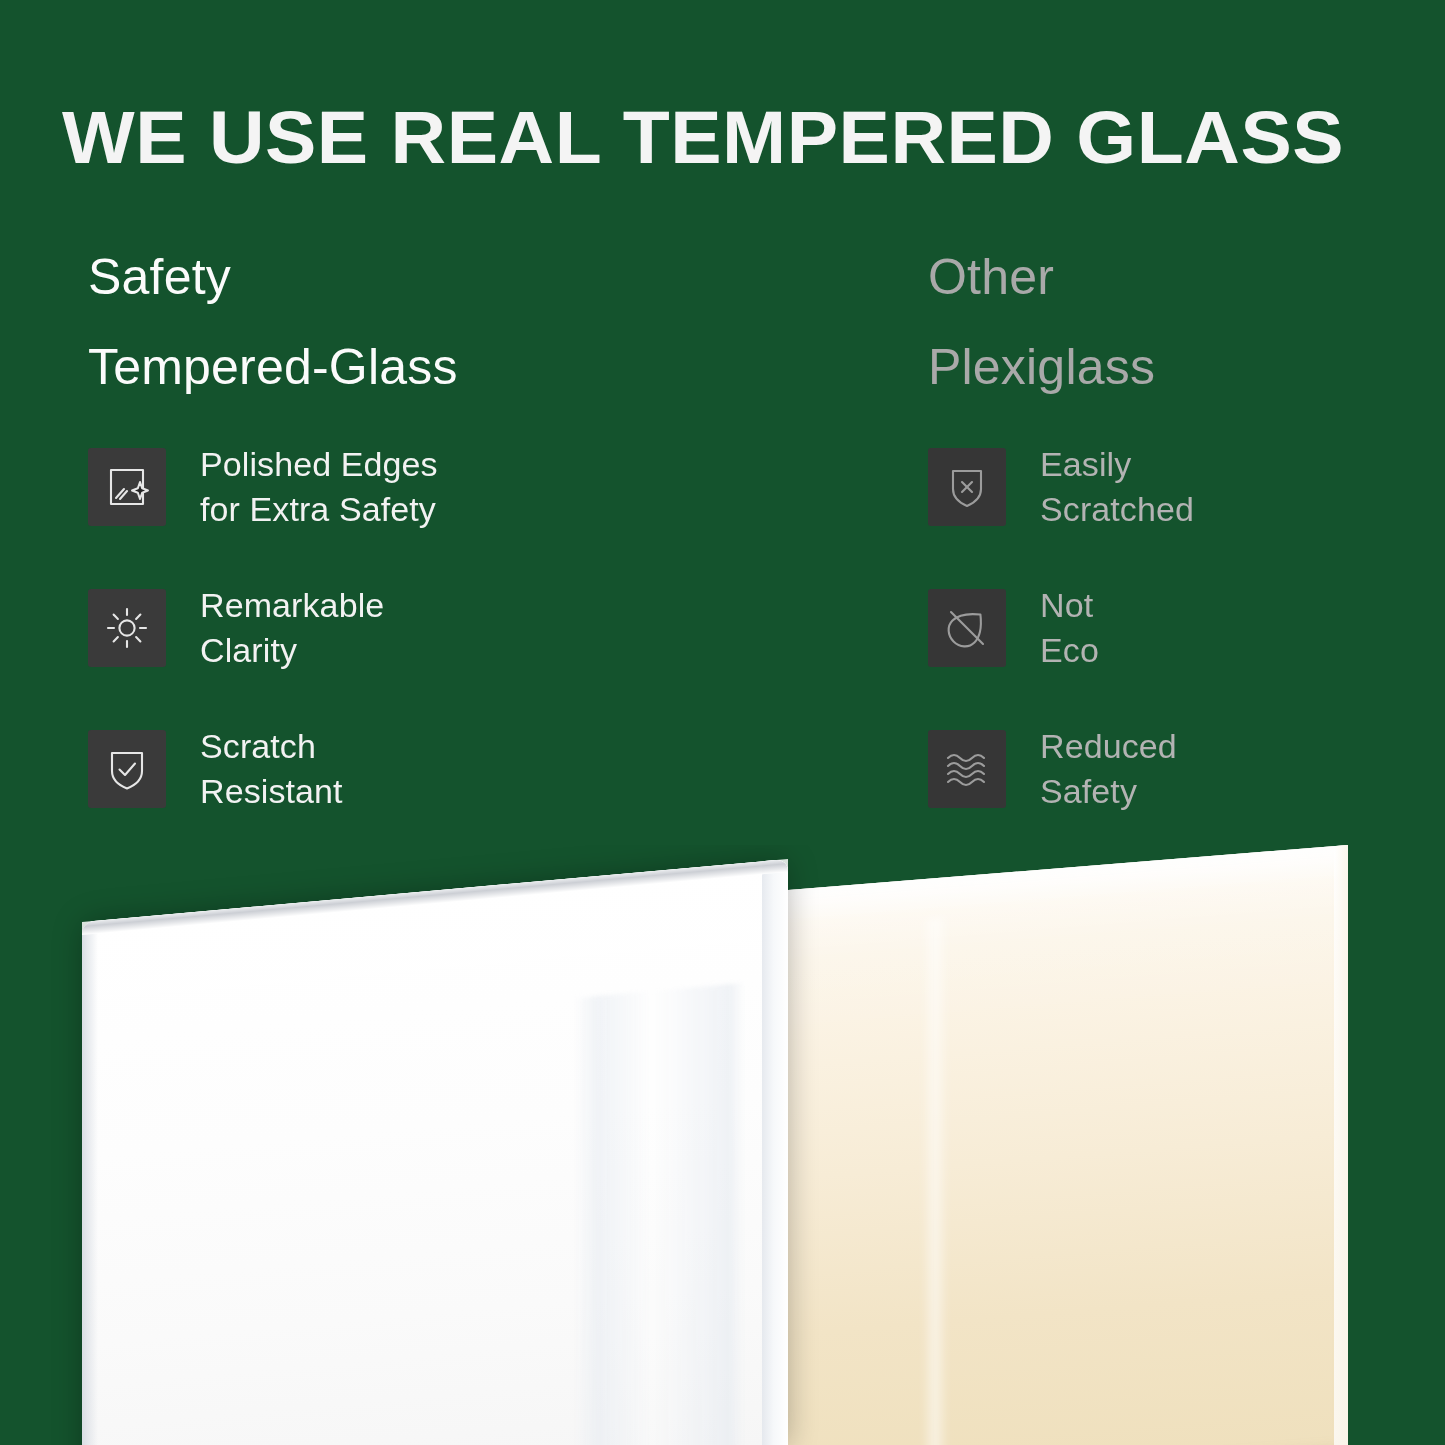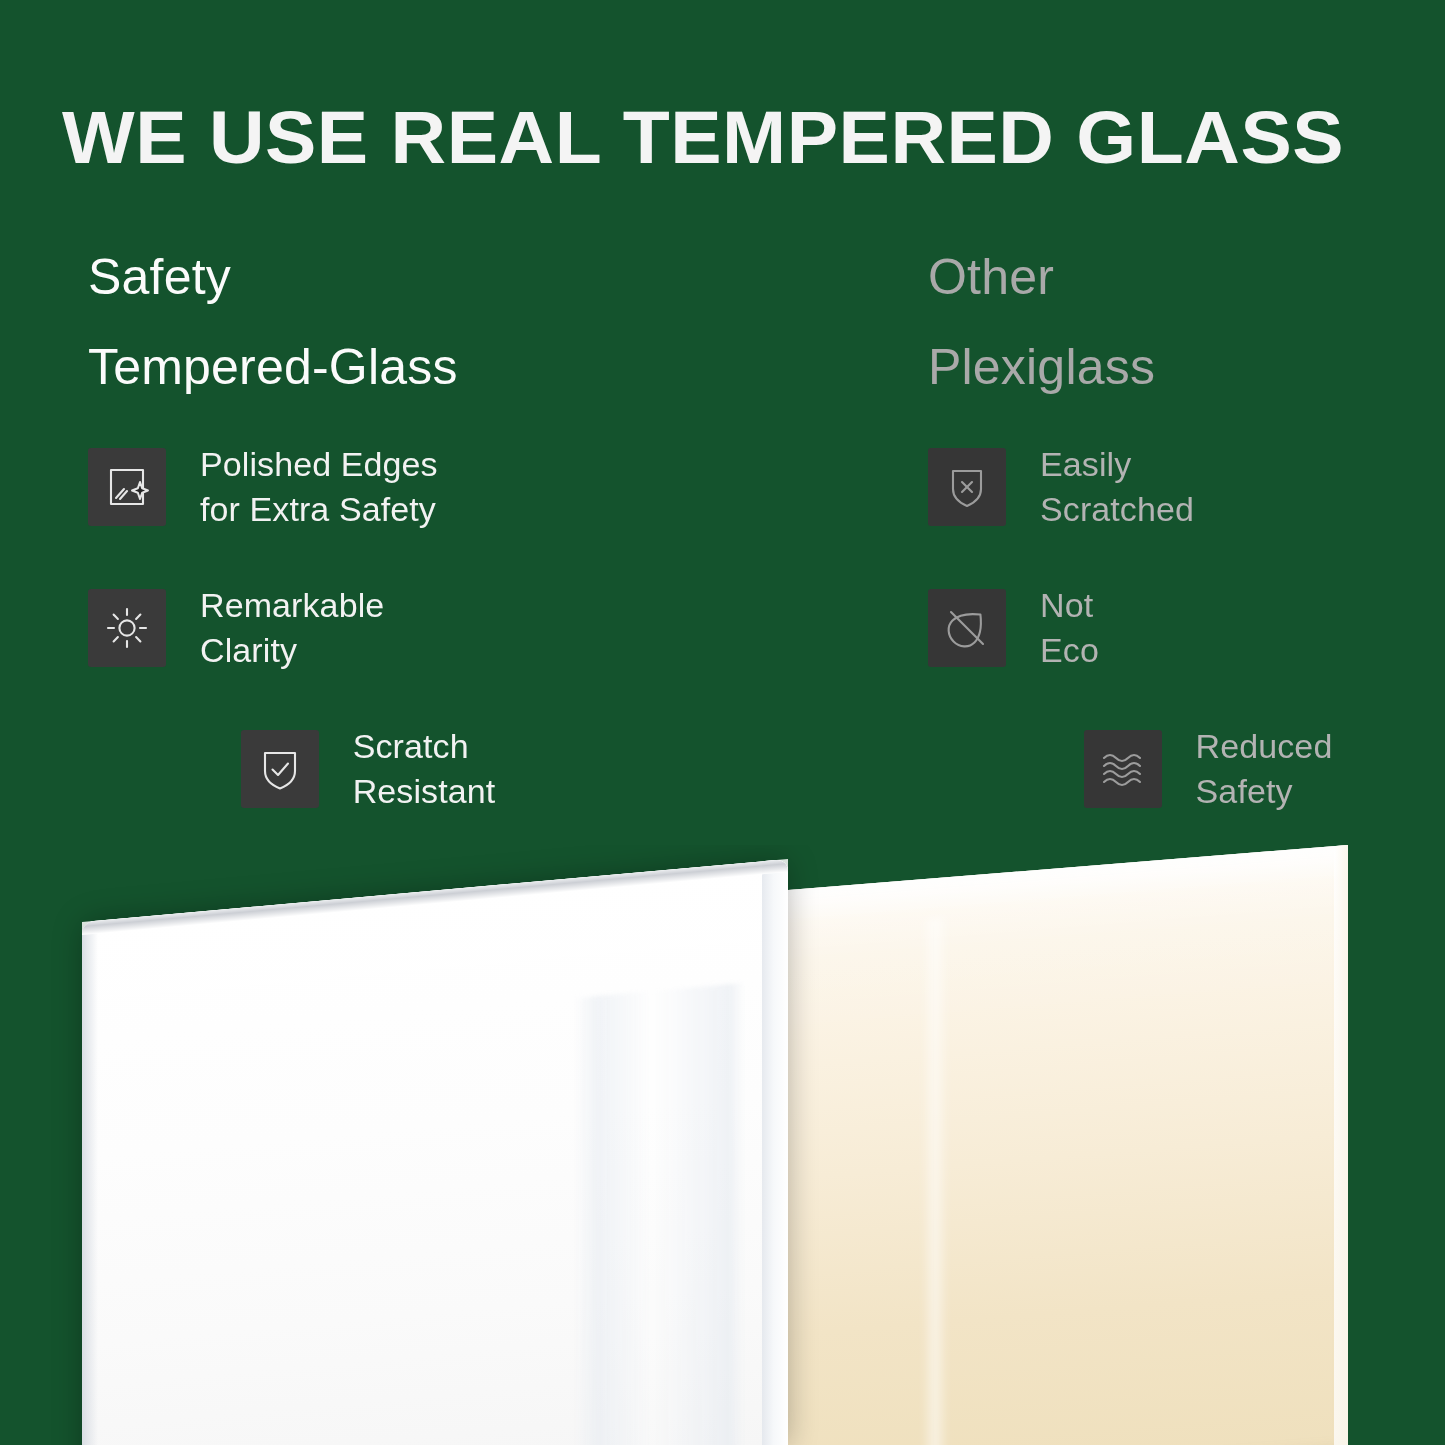--- a/index.html
+++ b/index.html
@@ -69,21 +69,21 @@
     top: 216px;
     left: 0;
     width: 560px;
   }
   .feature {
     display: flex;
     align-items: center;
     height: 78px;
     margin-bottom: 63px;
   }
-  .feature:last-child { margin-bottom: 12px; justify-content: center; }
+  .feature:last-child { margin-bottom: 12px; }
 
   .icon-tile {
     flex: 0 0 auto;
     width: 78px;
     height: 78px;
     border-radius: 3px;
     background: #3a3a3a;
     display: flex;
     align-items: center;
     justify-content: center;

